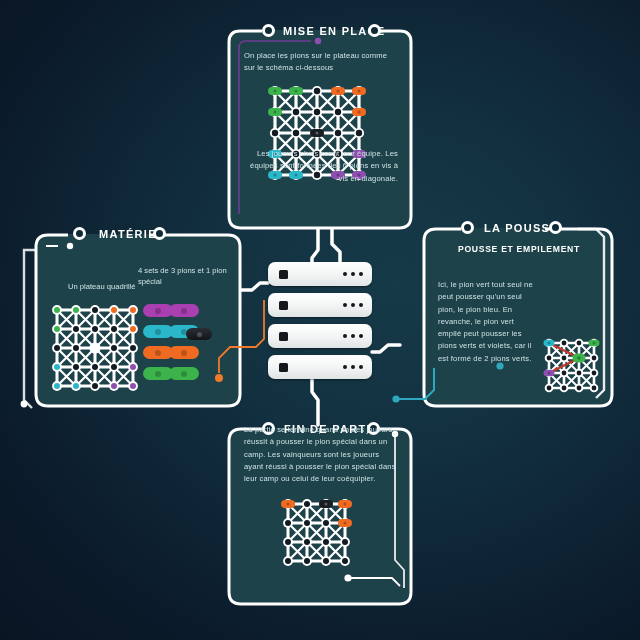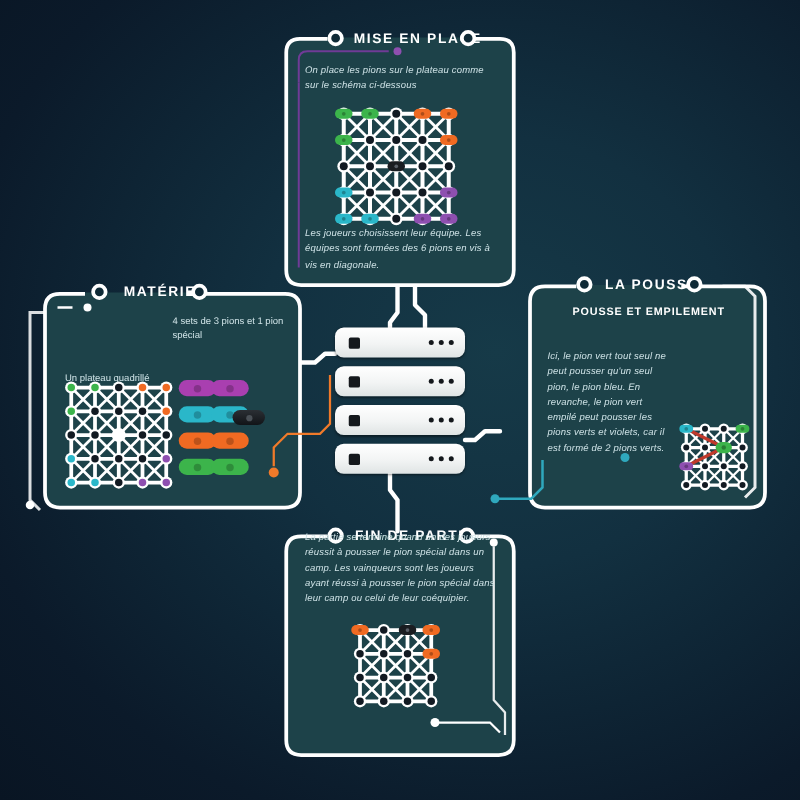--- a/index.html
+++ b/index.html
@@ -24,21 +24,20 @@
     font-size:11px;font-weight:bold;letter-spacing:1.3px;color:#ffffff;
     white-space:nowrap;
   }
   .node{
     position:absolute;width:13px;height:13px;border-radius:50%;
     background:#0f2a36;border:3px solid #ffffff;box-sizing:border-box;
   }
   p.body{
     margin:0 0 9px 0;font-size:7.6px;line-height:1.62;color:#cfe3e7;
     letter-spacing:.15px;
-    font-style:italic;
   }
   .subhead{
     margin:0 0 7px 0;text-align:center;font-size:8.6px;font-weight:bold;
     letter-spacing:.7px;color:#ffffff;
   }
   .capt{font-size:7.6px;line-height:1.5;color:#cfe3e7;}
 
   
   #rack{position:absolute;left:268px;top:262px;width:104px;height:117px;}
   .rack-unit{
@@ -217,21 +216,21 @@
           <rect x="23" y="89" width="14" height="8" rx="4" fill="#2ab7c9"></rect>
           <circle cx="30" cy="93" r="1.5" fill="rgba(0,0,0,.28)"></circle>
           <rect x="65" y="89" width="14" height="8" rx="4" fill="#8e4fb0"></rect>
           <circle cx="72" cy="93" r="1.5" fill="rgba(0,0,0,.28)"></circle>
           <rect x="86" y="89" width="14" height="8" rx="4" fill="#8e4fb0"></rect>
           <circle cx="93" cy="93" r="1.5" fill="rgba(0,0,0,.28)"></circle>
           <rect x="44" y="47" width="14" height="8" rx="4" fill="#1a1d21"></rect>
           <circle cx="51" cy="51" r="1.5" fill="#5a6068"></circle>
         </svg>
       </div>
-    <div style="position:absolute;left:0;top:131px;width:154px;">
+    <div style="position:absolute;left:0;top:98px;width:154px;text-align:right;">
       <p class="body">Les joueurs choisissent leur équipe. Les équipes sont formées des 6 pions en vis à vis en diagonale.</p>
     </div>
   </div>
 
   <div class="panel" style="left:36px;top:234px;width:204px;height:172px;border-radius:14px;">
   </div>
   <svg class="layer">
     <path d="M68 235 L48 235 Q36 235 36 247 L36 394 Q36 406 48 406 L228 406 Q240 406 240 394 L240 247 Q240 235 228 235 L150 235" fill="none" stroke="#ffffff" stroke-width="3"></path>
 
     <path d="M36 250 L24 250 L24 258 L24 390 L24 400 L32 408" fill="none" stroke="#ffffff" stroke-width="2.4" opacity=".85"></path>
@@ -240,22 +239,22 @@
     <path d="M46 246 L58 246" fill="none" stroke="#ffffff" stroke-width="2"></path>
     <circle cx="70" cy="246" r="3.2" fill="#ffffff"></circle>
 
     <path d="M219 373 L219 358 L230 347 L256 347 L264 339 L264 300" fill="none" stroke="#f07a2a" stroke-width="1.8"></path>
     <circle cx="219" cy="378" r="4" fill="#f07a2a"></circle>
   </svg>
   <div class="title" style="left:99px;top:228px;">MATÉRIEL</div>
   <div class="node" style="left:73px;top:227px;"></div>
   <div class="node" style="left:153px;top:227px;"></div>
 
-  <div class="capt" style="position:absolute;left:52px;top:281px;width:86px;margin-top:16px;">Un plateau quadrillé</div>
-  <div class="capt" style="position:absolute;left:138px;top:251px;width:92px;">4 sets de 3 pions et 1 pion spécial</div>
+  <div class="capt" style="position:absolute;left:68px;top:281px;width:86px;">Un plateau quadrillé</div>
+  <div class="capt" style="position:absolute;left:138px;top:265px;width:92px;">4 sets de 3 pions et 1 pion spécial</div>
 
   <div class="board" style="left:49px;top:302px;">
       <svg width="92" height="92" viewBox="0 0 92 92">
         <line x1="8" y1="8" x2="84" y2="8" stroke="#ffffff" stroke-width="3" stroke-linecap="round"></line>
         <line x1="8" y1="27" x2="84" y2="27" stroke="#ffffff" stroke-width="3" stroke-linecap="round"></line>
         <line x1="8" y1="46" x2="84" y2="46" stroke="#ffffff" stroke-width="3" stroke-linecap="round"></line>
         <line x1="8" y1="65" x2="84" y2="65" stroke="#ffffff" stroke-width="3" stroke-linecap="round"></line>
         <line x1="8" y1="84" x2="84" y2="84" stroke="#ffffff" stroke-width="3" stroke-linecap="round"></line>
         <line x1="8" y1="8" x2="8" y2="84" stroke="#ffffff" stroke-width="3" stroke-linecap="round"></line>
         <line x1="27" y1="8" x2="27" y2="84" stroke="#ffffff" stroke-width="3" stroke-linecap="round"></line>

